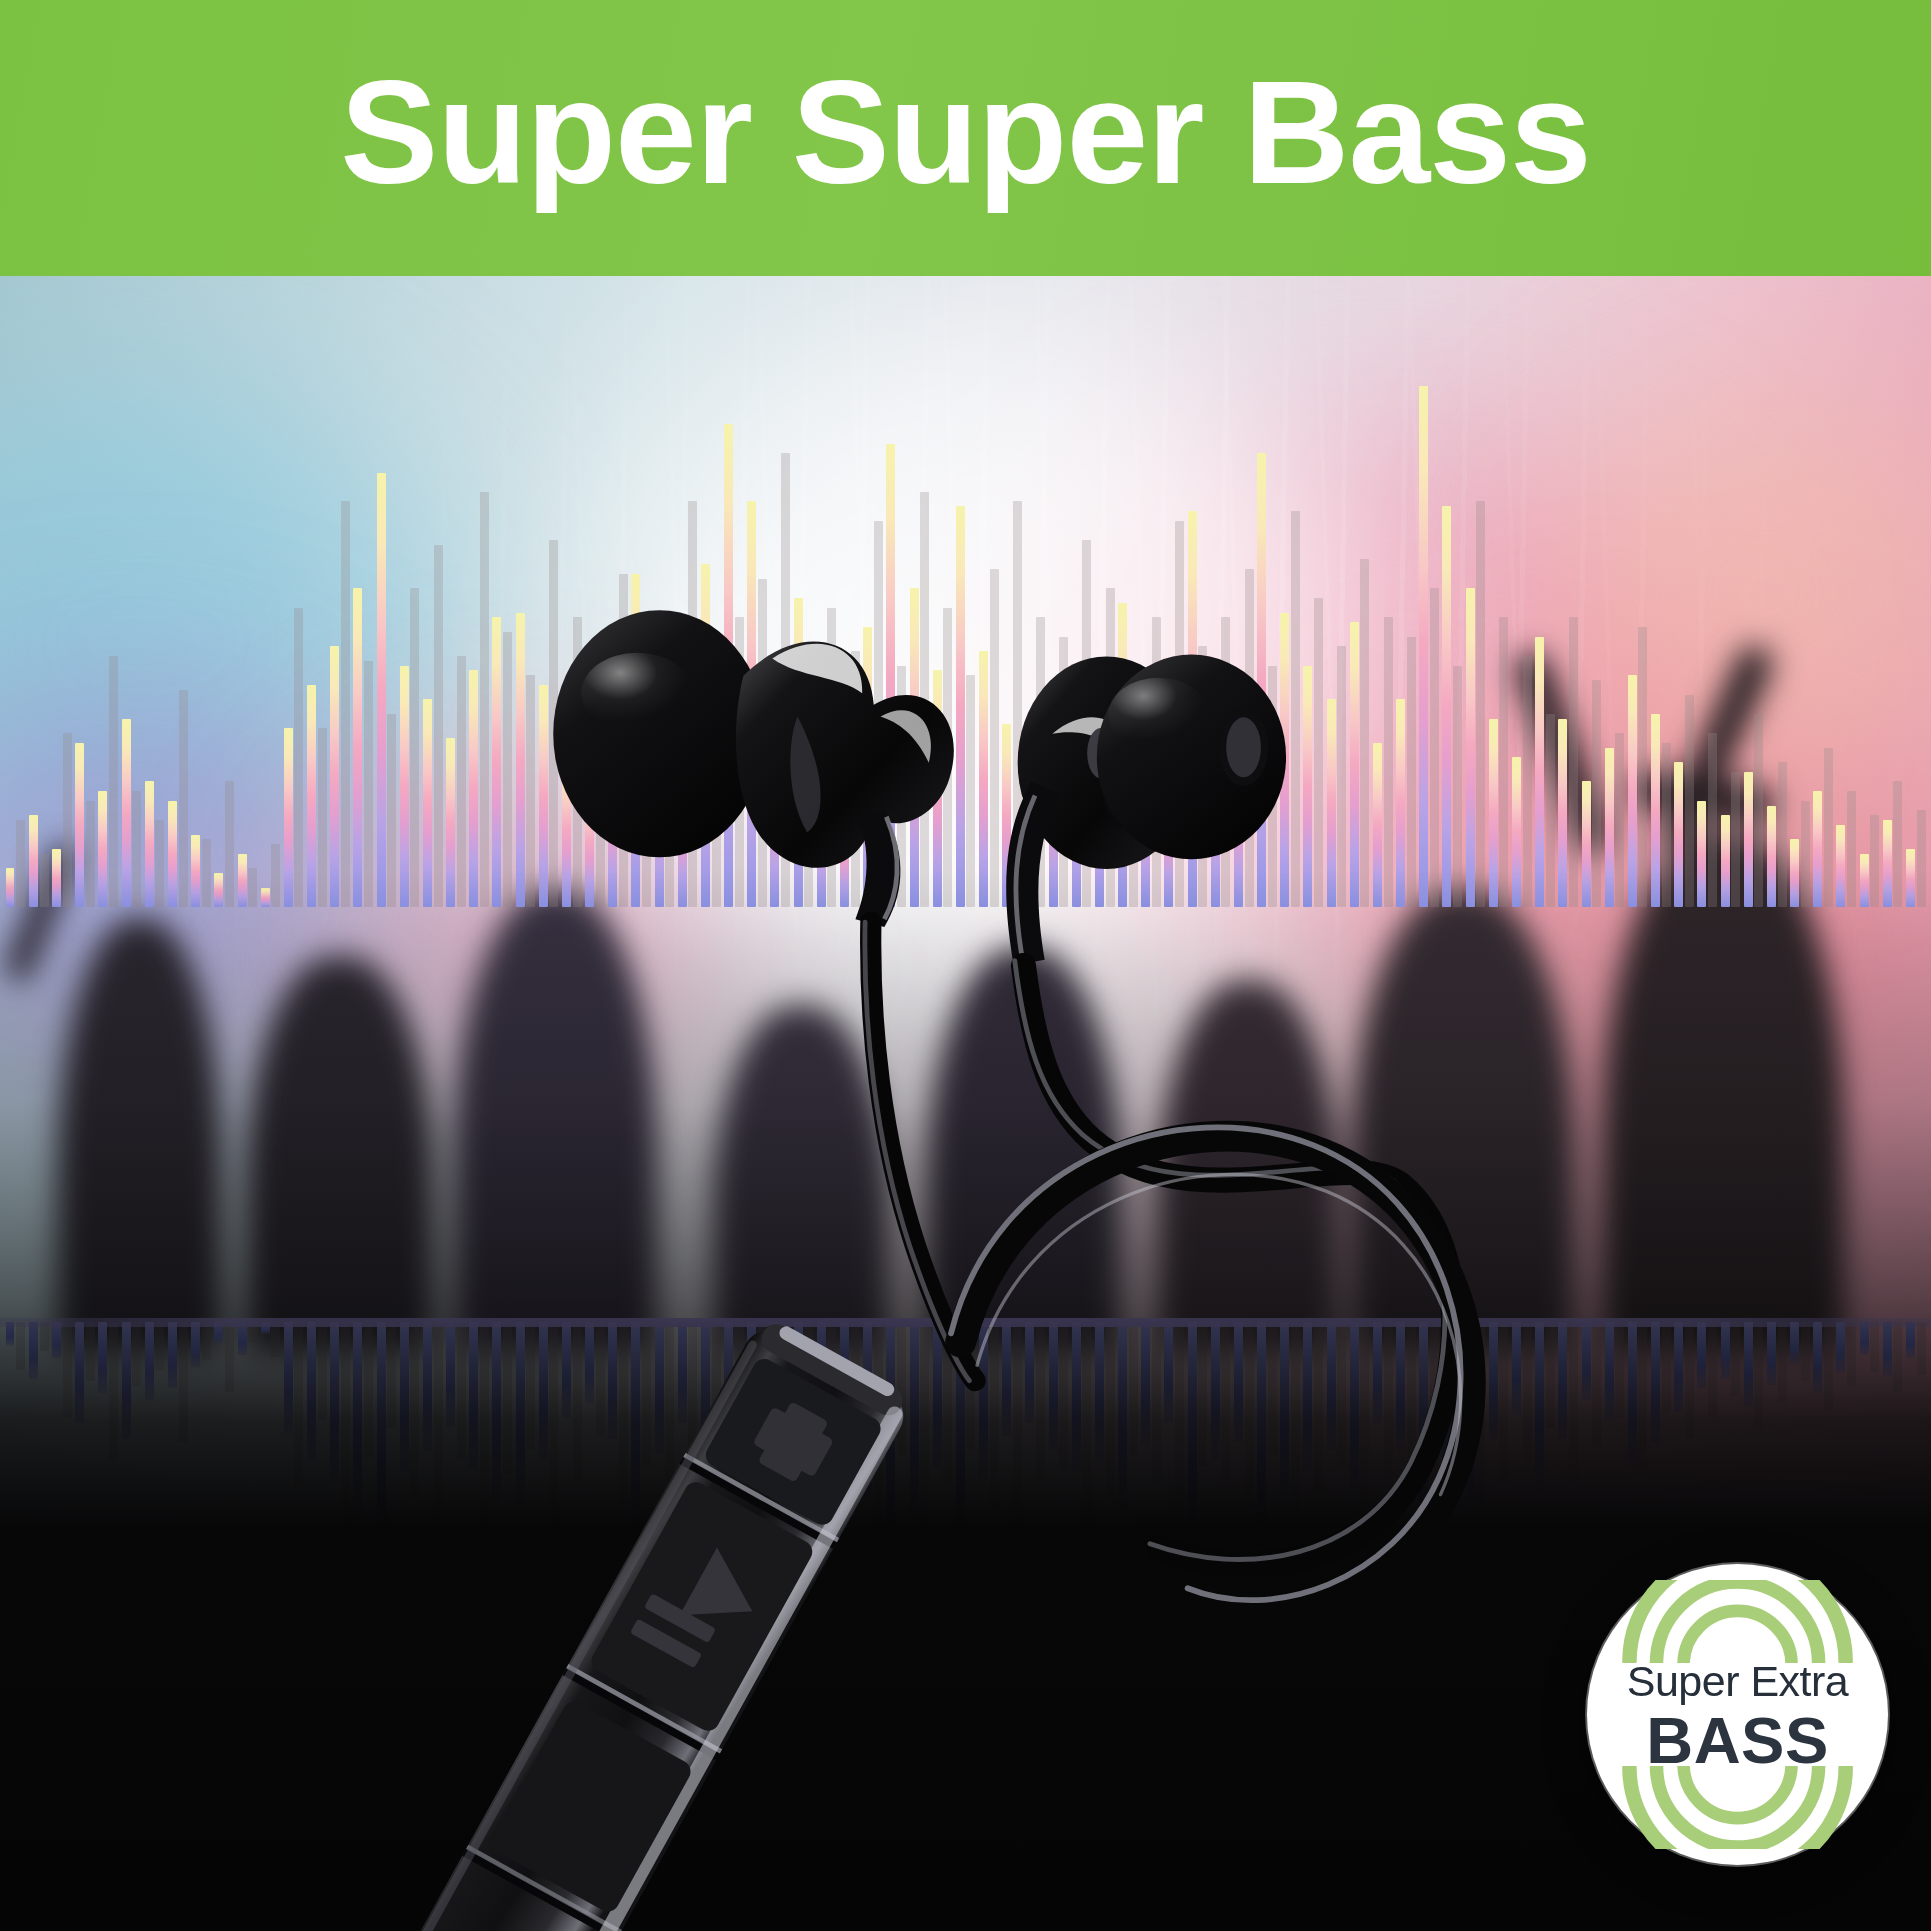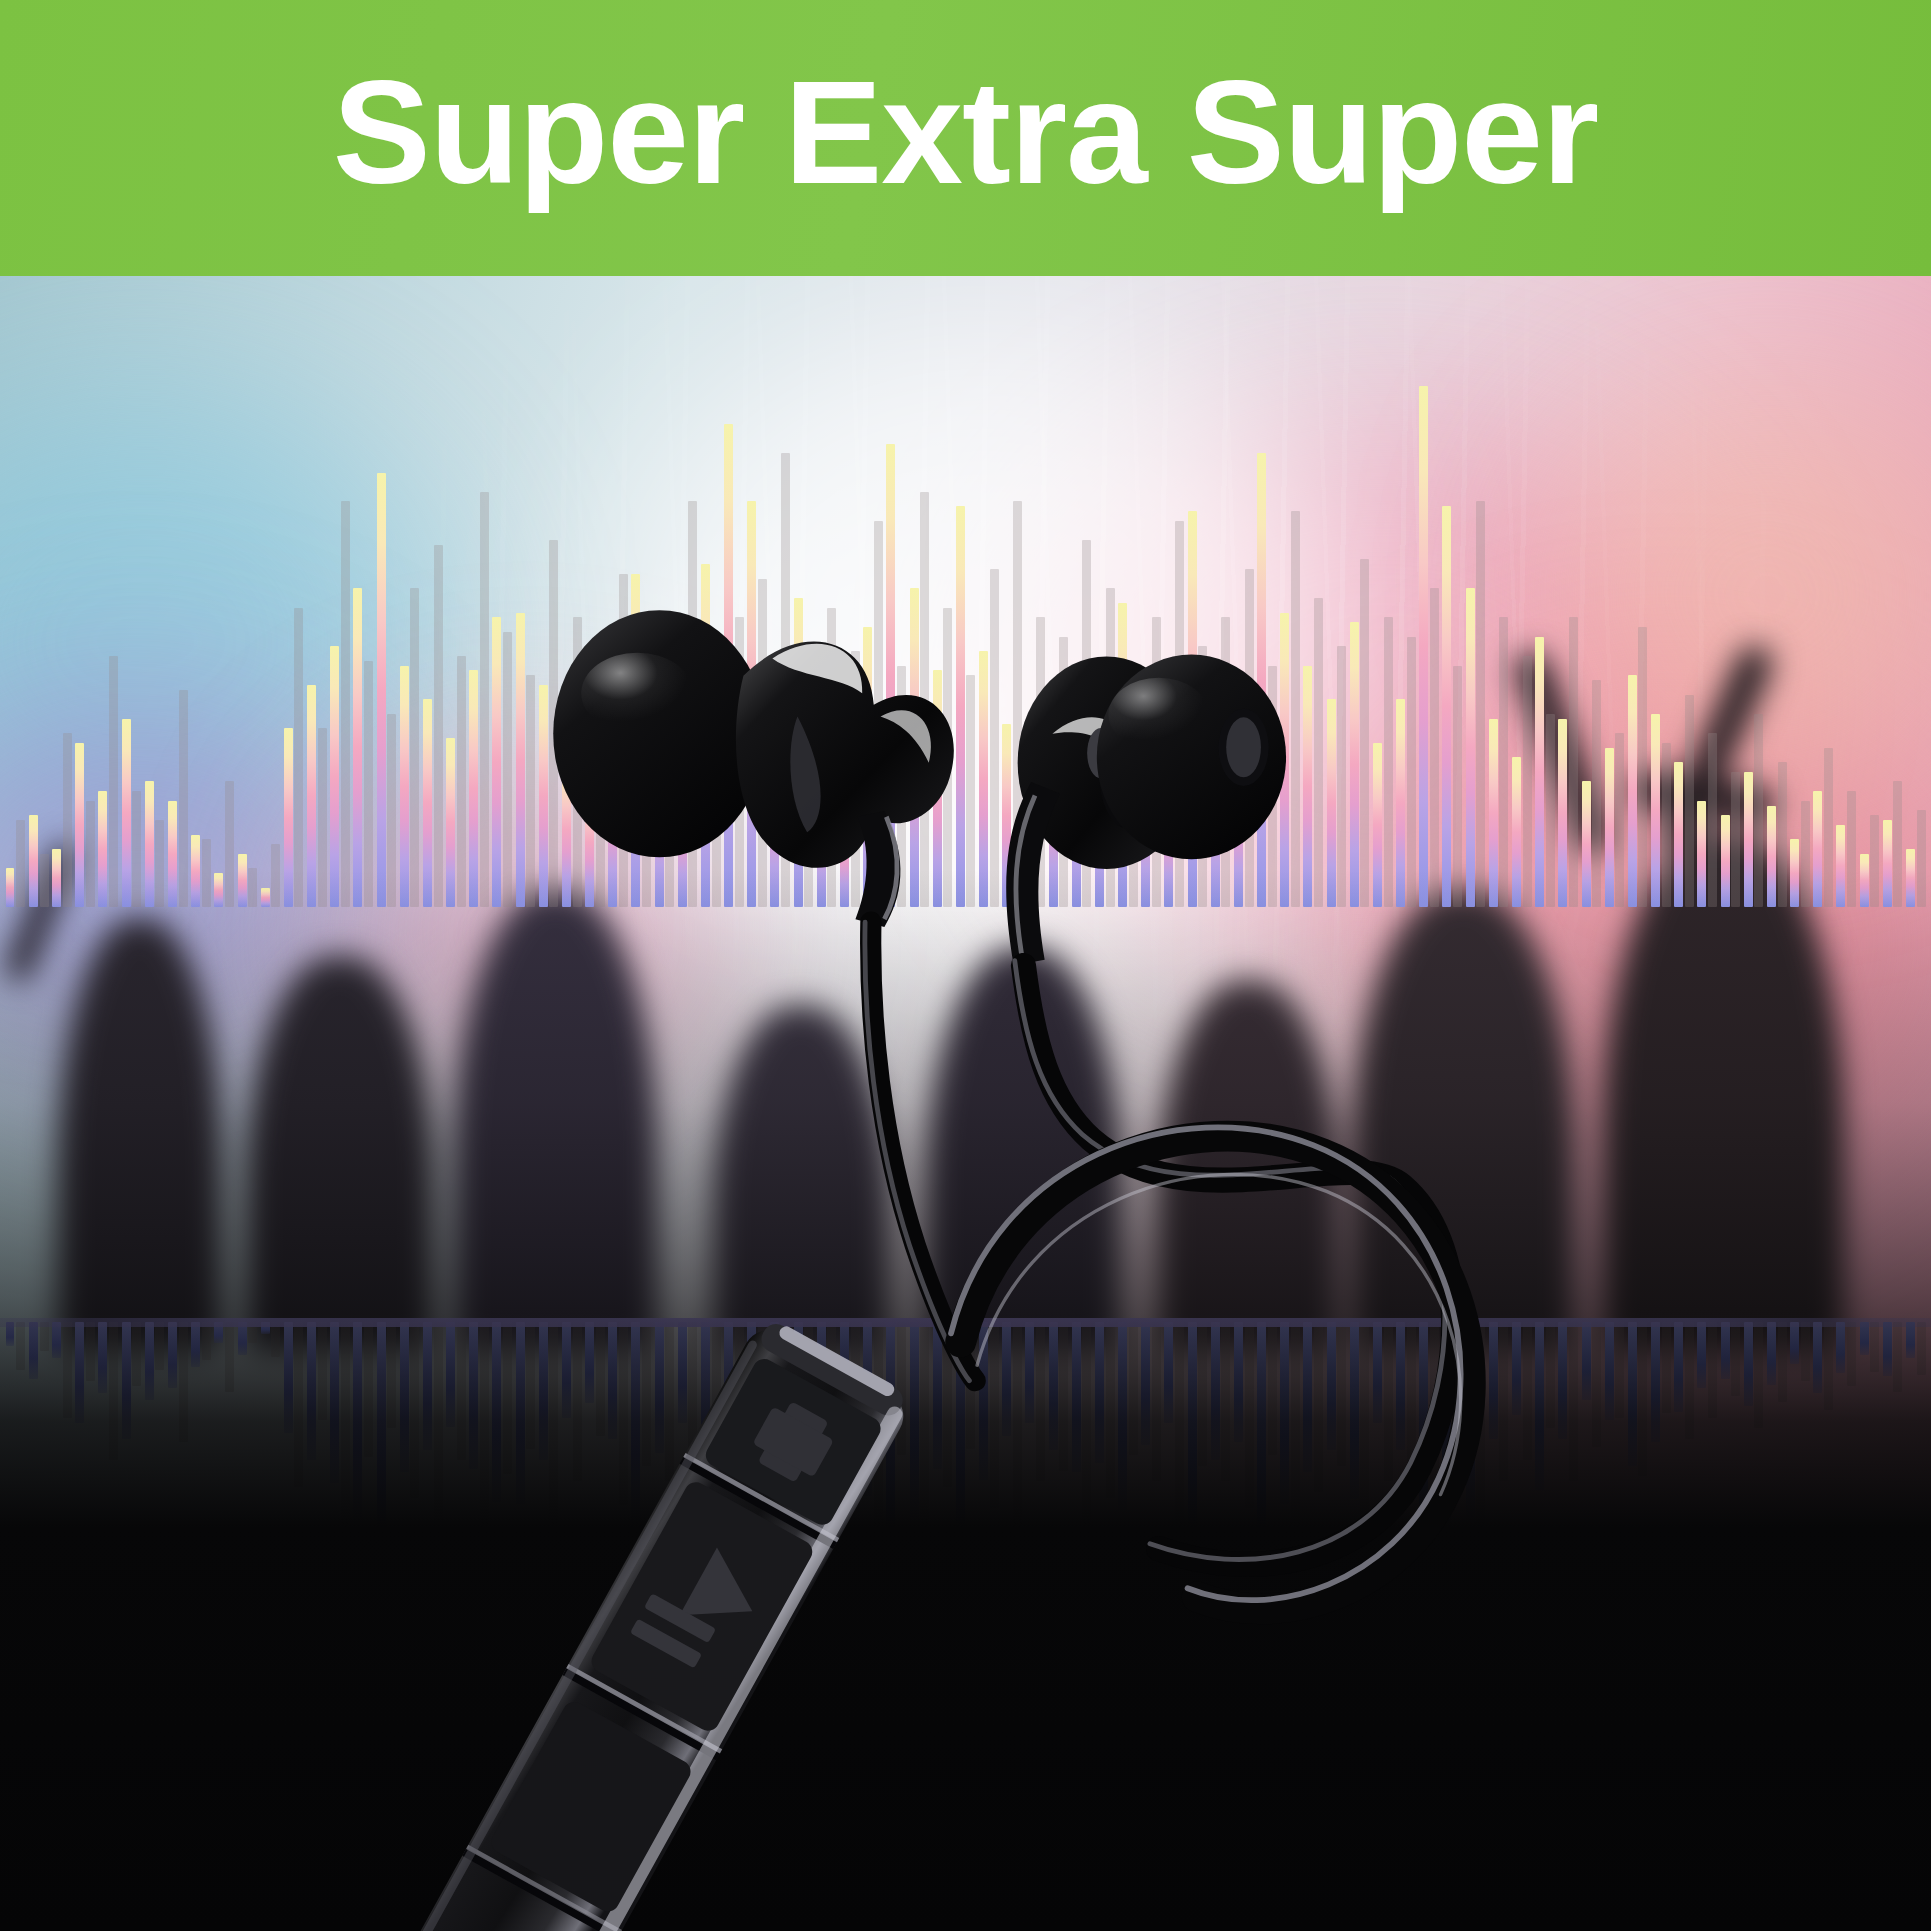--- a/index.html
+++ b/index.html
@@ -577,19 +577,41 @@
           <rect x="652" y="1700" width="76" height="17" rx="4" fill="#34343a"></rect>
           <rect x="652" y="1730" width="76" height="17" rx="4" fill="#34343a"></rect>
         </g>
 
         <rect x="630" y="1836" width="148" height="176" rx="12" fill="#161619"></rect>
       </g>
     </svg>
   </div>
 
   <div id="banner">
-    <h1 id="banner-title">Super Extra Super</h1>
+    <h1 id="banner-title">Super Super Bass</h1>
   </div>
 
 
+  <div id="badge">
+    <svg class="arcs-top" viewBox="0 0 312 86">
+      <g fill="none" stroke="#a8ce79" stroke-linecap="round">
+        <path d="M44 84 A 112 112 0 0 1 268 84" stroke-width="15"></path>
+        <path d="M72 86 A 84 84 0 0 1 240 86" stroke-width="14"></path>
+        <path d="M100 88 A 56 56 0 0 1 212 88" stroke-width="13"></path>
+      </g>
+    </svg>
+
+    <div id="badge-text">
+      <span id="badge-line1">Super Extra</span>
+      <span id="badge-line2">BASS</span>
+    </div>
+
+    <svg class="arcs-bot" viewBox="0 0 312 86">
+      <g fill="none" stroke="#a8ce79" stroke-linecap="round">
+        <path d="M44 2 A 112 112 0 0 0 268 2" stroke-width="15"></path>
+        <path d="M72 0 A 84 84 0 0 0 240 0" stroke-width="14"></path>
+        <path d="M100 -2 A 56 56 0 0 0 212 -2" stroke-width="13"></path>
+      </g>
+    </svg>
+  </div>
 
 </div>
 
 
 </body></html>

